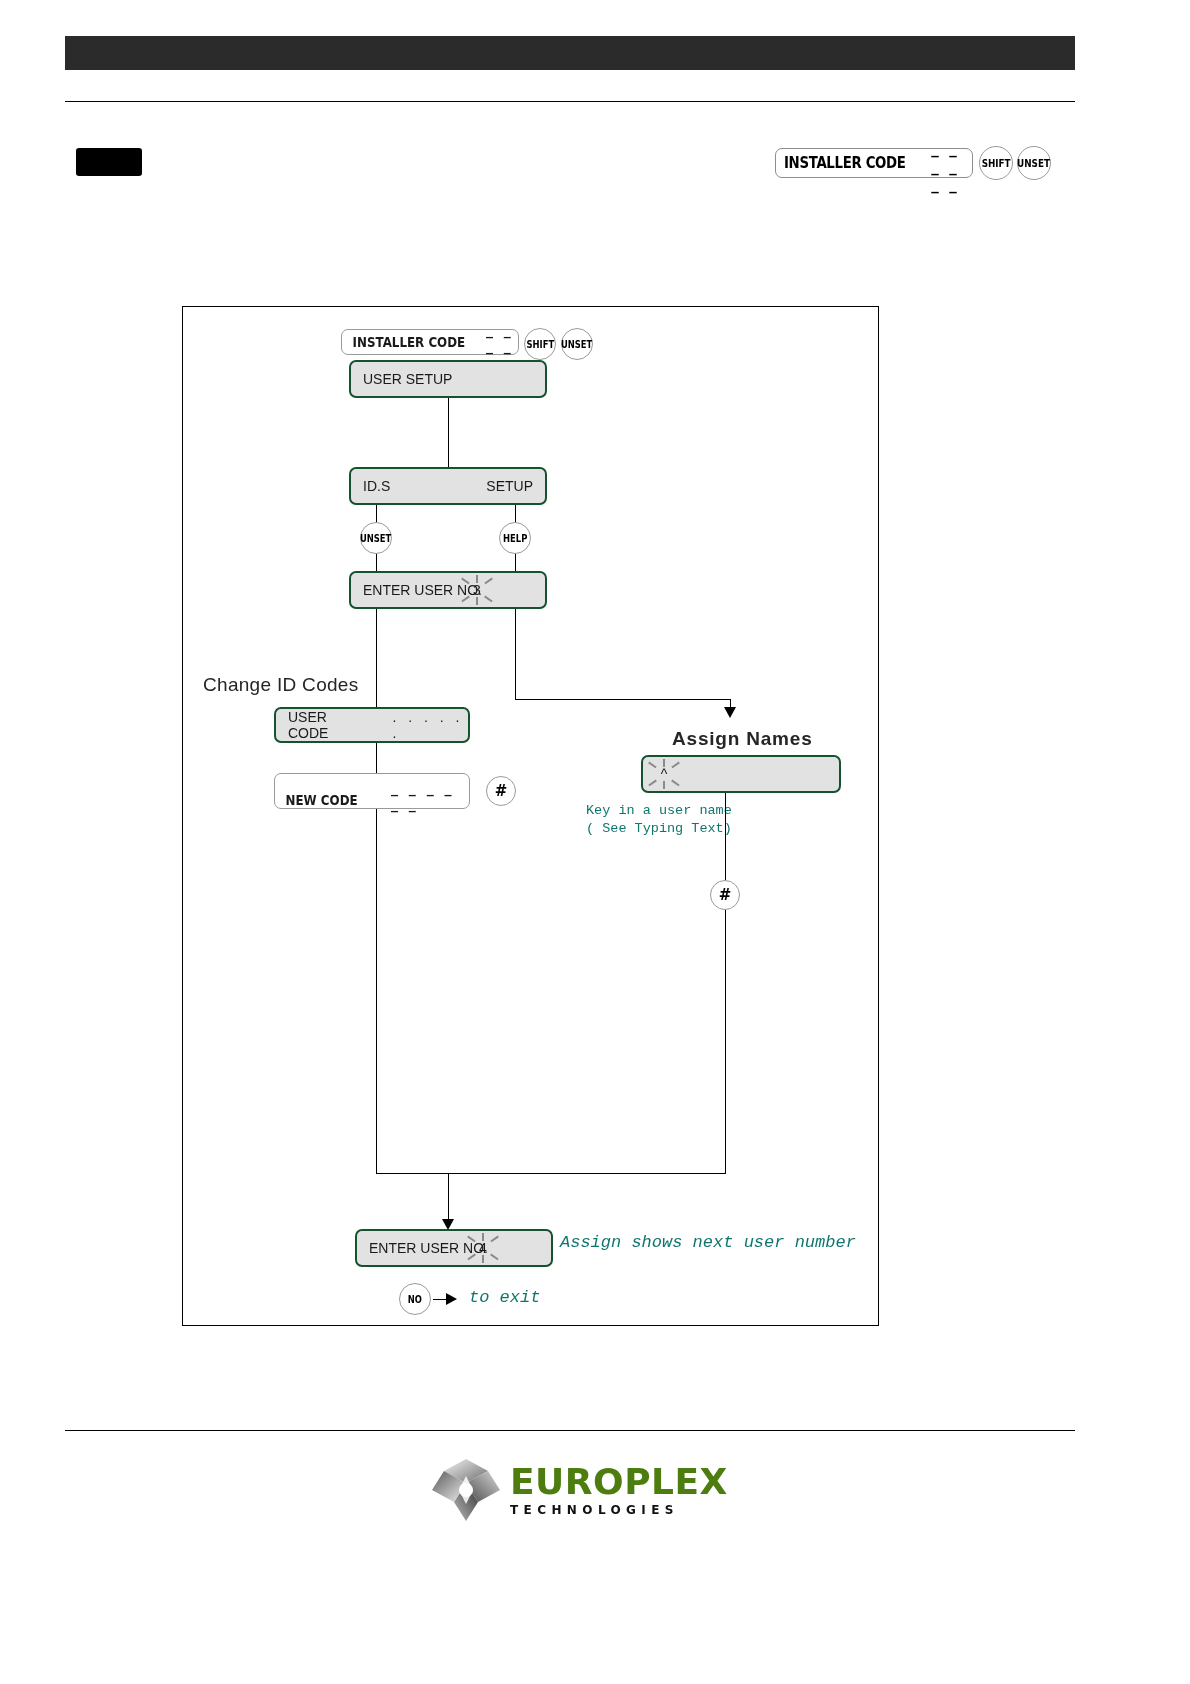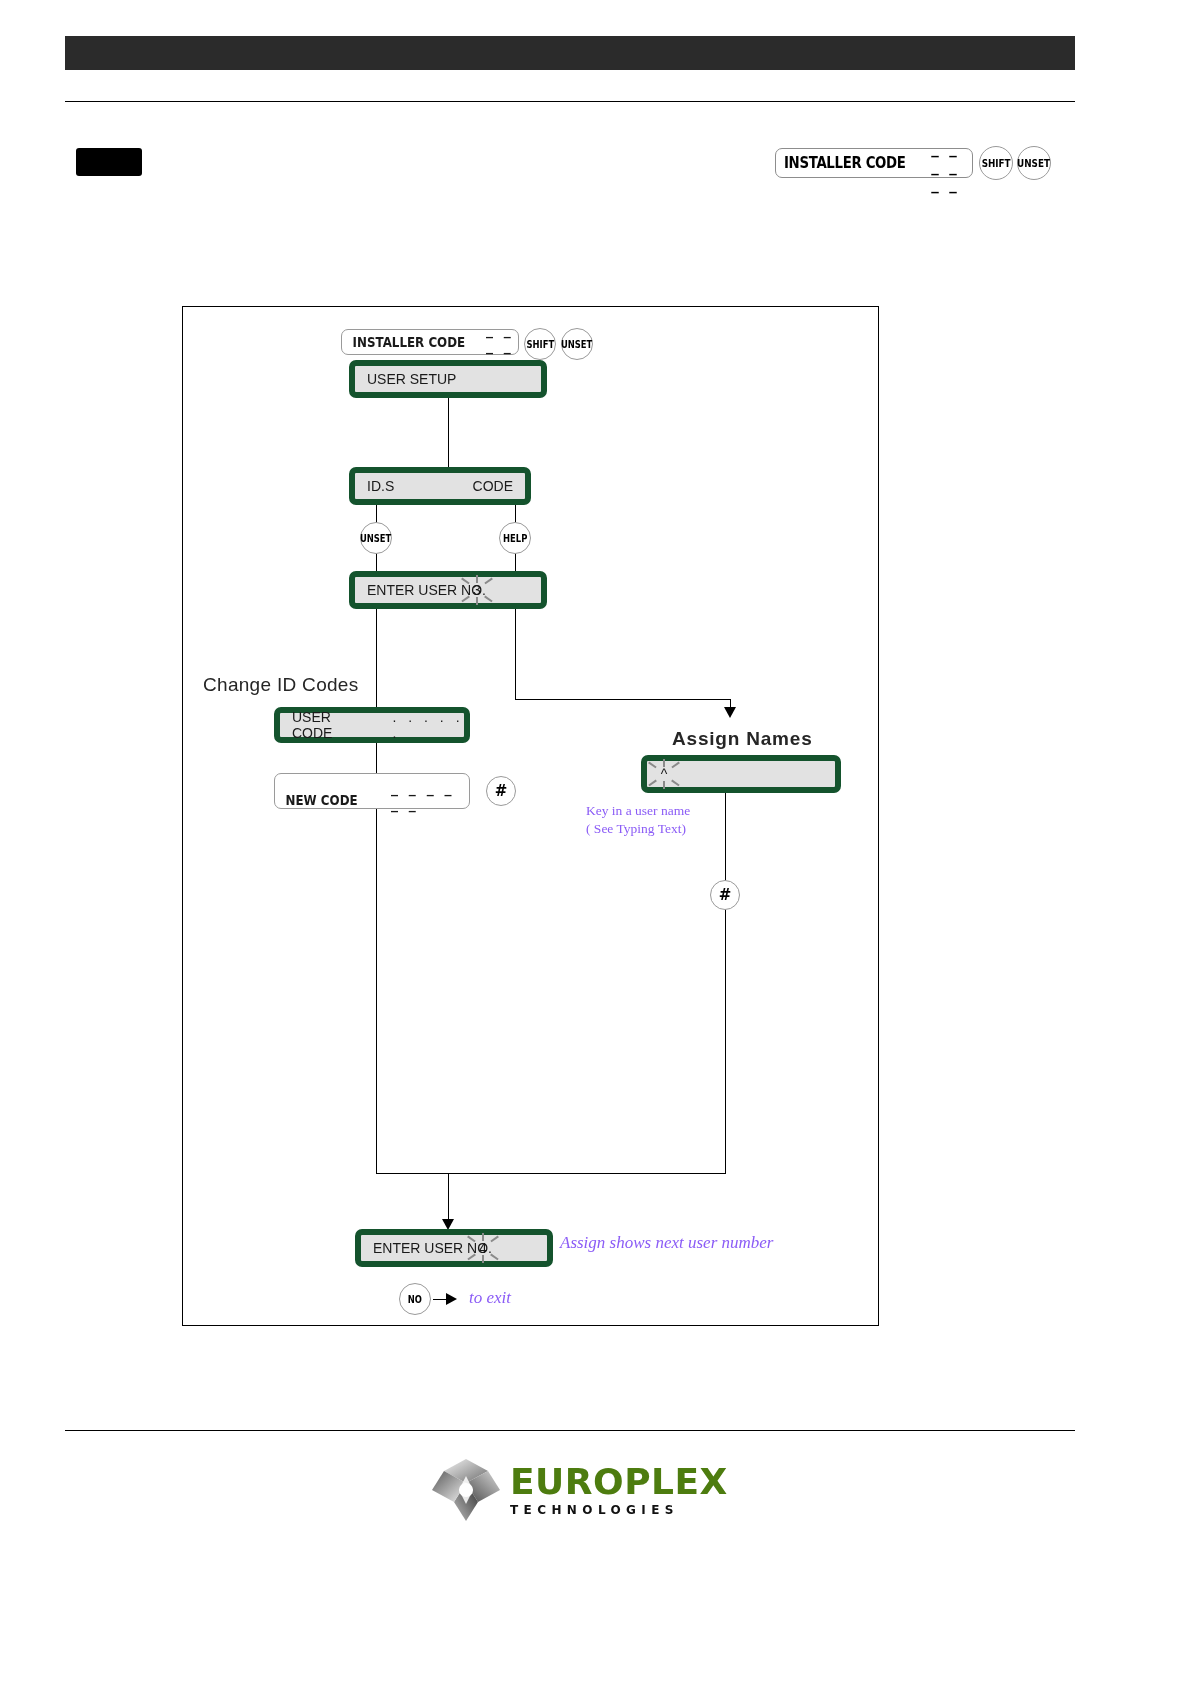--- a/index.html
+++ b/index.html
@@ -55,21 +55,21 @@
     position:absolute;left:182px;top:306px;width:697px;height:1020px;
     border:1.5px solid #000;background:#fff;box-sizing:border-box;
   }
 
   
   .lcd{
     position:absolute;box-sizing:border-box;border-radius:7px;
     display:flex;align-items:center;
     font-family:"Liberation Sans", sans-serif;font-size:14px;color:#1a1a1a;
   }
-  .lcd.grey{background:#e2e2e2;border:6px solid #14532d;}
+  .lcd.grey{background:#e2e2e2;border:2px solid #14532d;}
   .lcd.white{background:#fff;border:1.3px solid #9a9a9a;}
 
   .lcd .t-left{padding-left:12px;}
   .lcd .t-right{margin-left:auto;padding-right:12px;}
 
   .bold-lcd{
     font-family:"DejaVu Sans", sans-serif;font-weight:bold;font-size:13.5px;
     transform:scaleX(0.88);transform-origin:left center;white-space:nowrap;
   }
   .dash-run{
@@ -99,22 +99,22 @@
   .dkey span{transform:scaleX(0.8);display:inline-block;white-space:nowrap;}
   .hashkey{width:30px;height:30px;font-size:15px;}
 
   
   .dia-heading{
     position:absolute;font-family:"Liberation Sans", sans-serif;
     font-size:19px;color:#262626;letter-spacing:0.3px;white-space:nowrap;
   }
   .dia-heading.bold{font-weight:bold;letter-spacing:0.8px;}
   .caption{
-    position:absolute;font-family:Liberation Serif, serif;
-    font-size:13.5px;color:#8b5cf6;line-height:1.35;white-space:nowrap;
+    position:absolute;font-family:Liberation Mono, monospace;
+    font-size:13.5px;color:#0f766e;line-height:1.35;white-space:nowrap;
   }
   .caption.ital{font-style:italic;font-size:17px;}
 
   
   .flash{position:absolute;width:34px;height:30px;pointer-events:none;}
   .flash i{
     position:absolute;background:#8a8a8a;display:block;
   }
   .flash .r1{width:1.6px;height:8px;left:16px;top:0;}
   .flash .r2{width:1.6px;height:8px;left:16px;bottom:0;}
@@ -180,23 +180,23 @@
     <div class="key-circle dkey" style="left:378px;top:21px;">
       <span>UNSET</span>
     </div>
 
     <div class="lcd grey" style="left:166px;top:53px;width:198px;height:38px;">
       <span class="t-left">USER SETUP</span>
     </div>
 
     <div class="vline" style="left:265px;top:91px;height:75px;"></div>
 
-    <div class="lcd grey" style="left:166px;top:160px;width:182px;height:38px;">
+    <div class="lcd grey" style="left:166px;top:160px;width:198px;height:38px;">
       <span class="t-left">ID.S</span>
-      <span class="t-right">CODE</span>
+      <span class="t-right">SETUP</span>
     </div>
 
     <div class="vline" style="left:193px;top:198px;height:84px;"></div>
     <div class="vline" style="left:332px;top:198px;height:84px;"></div>
 
     <div class="key-circle dkey" style="left:177px;top:215px;">
       <span>UNSET</span>
     </div>
     <div class="key-circle dkey" style="left:316px;top:215px;">
       <span>HELP</span>

